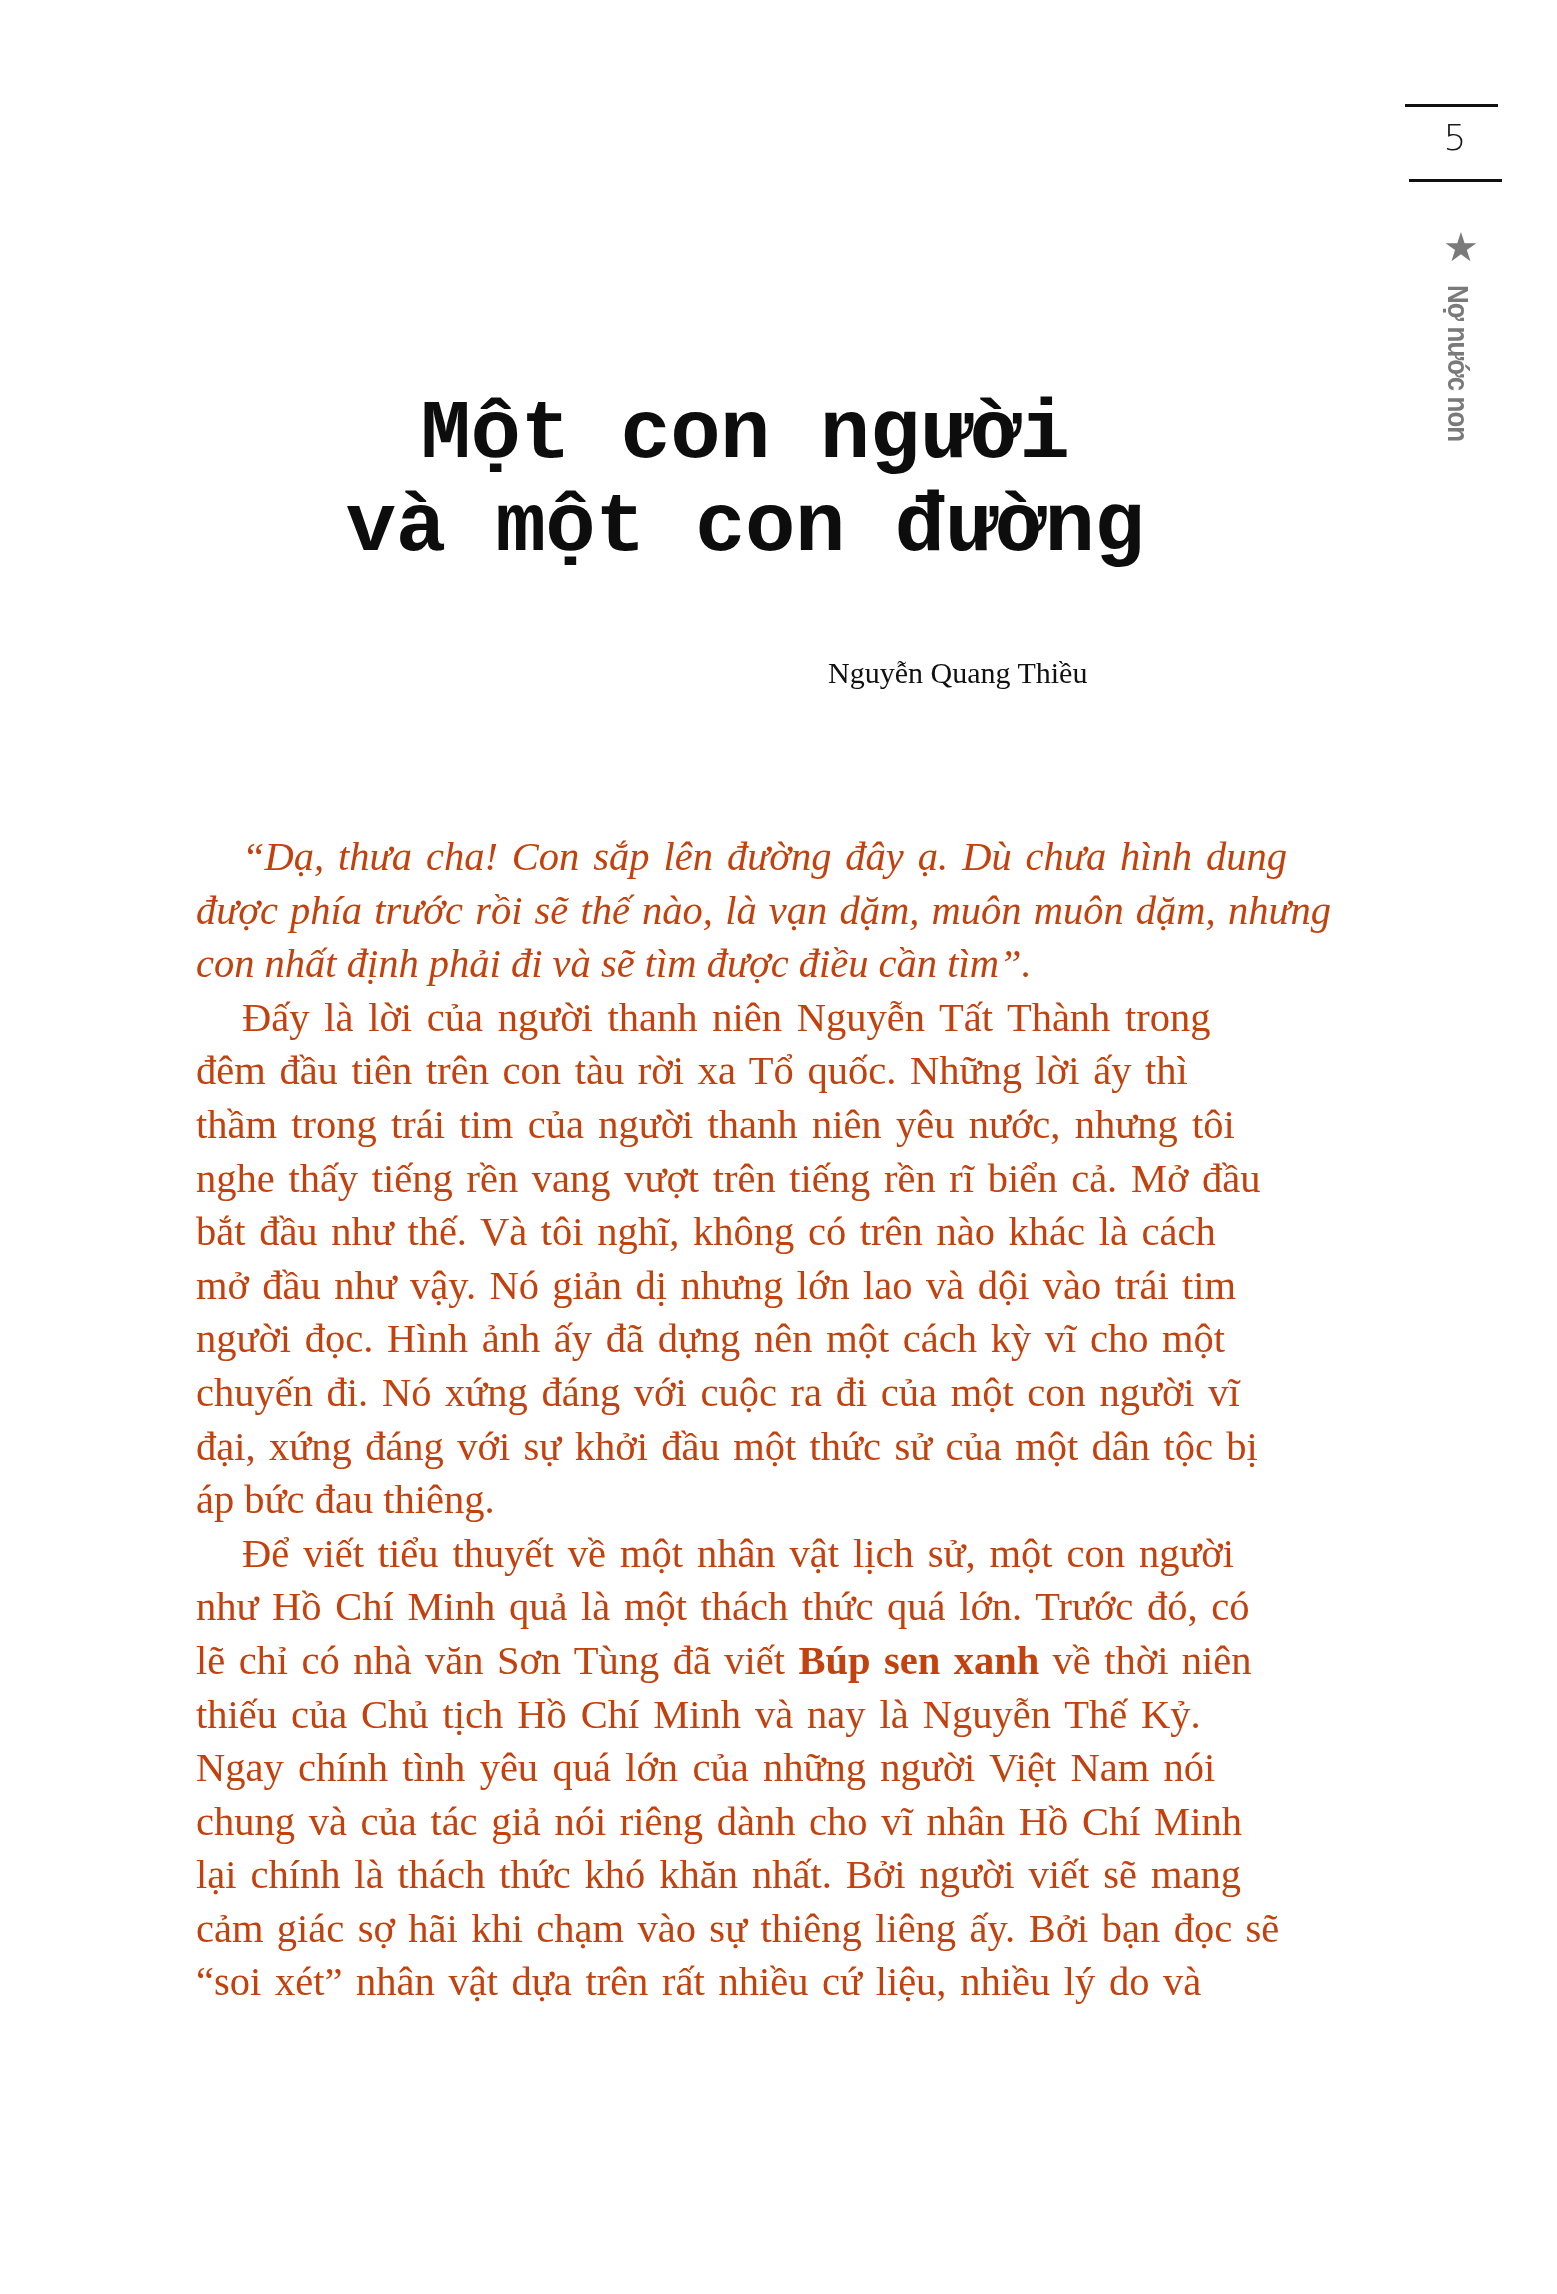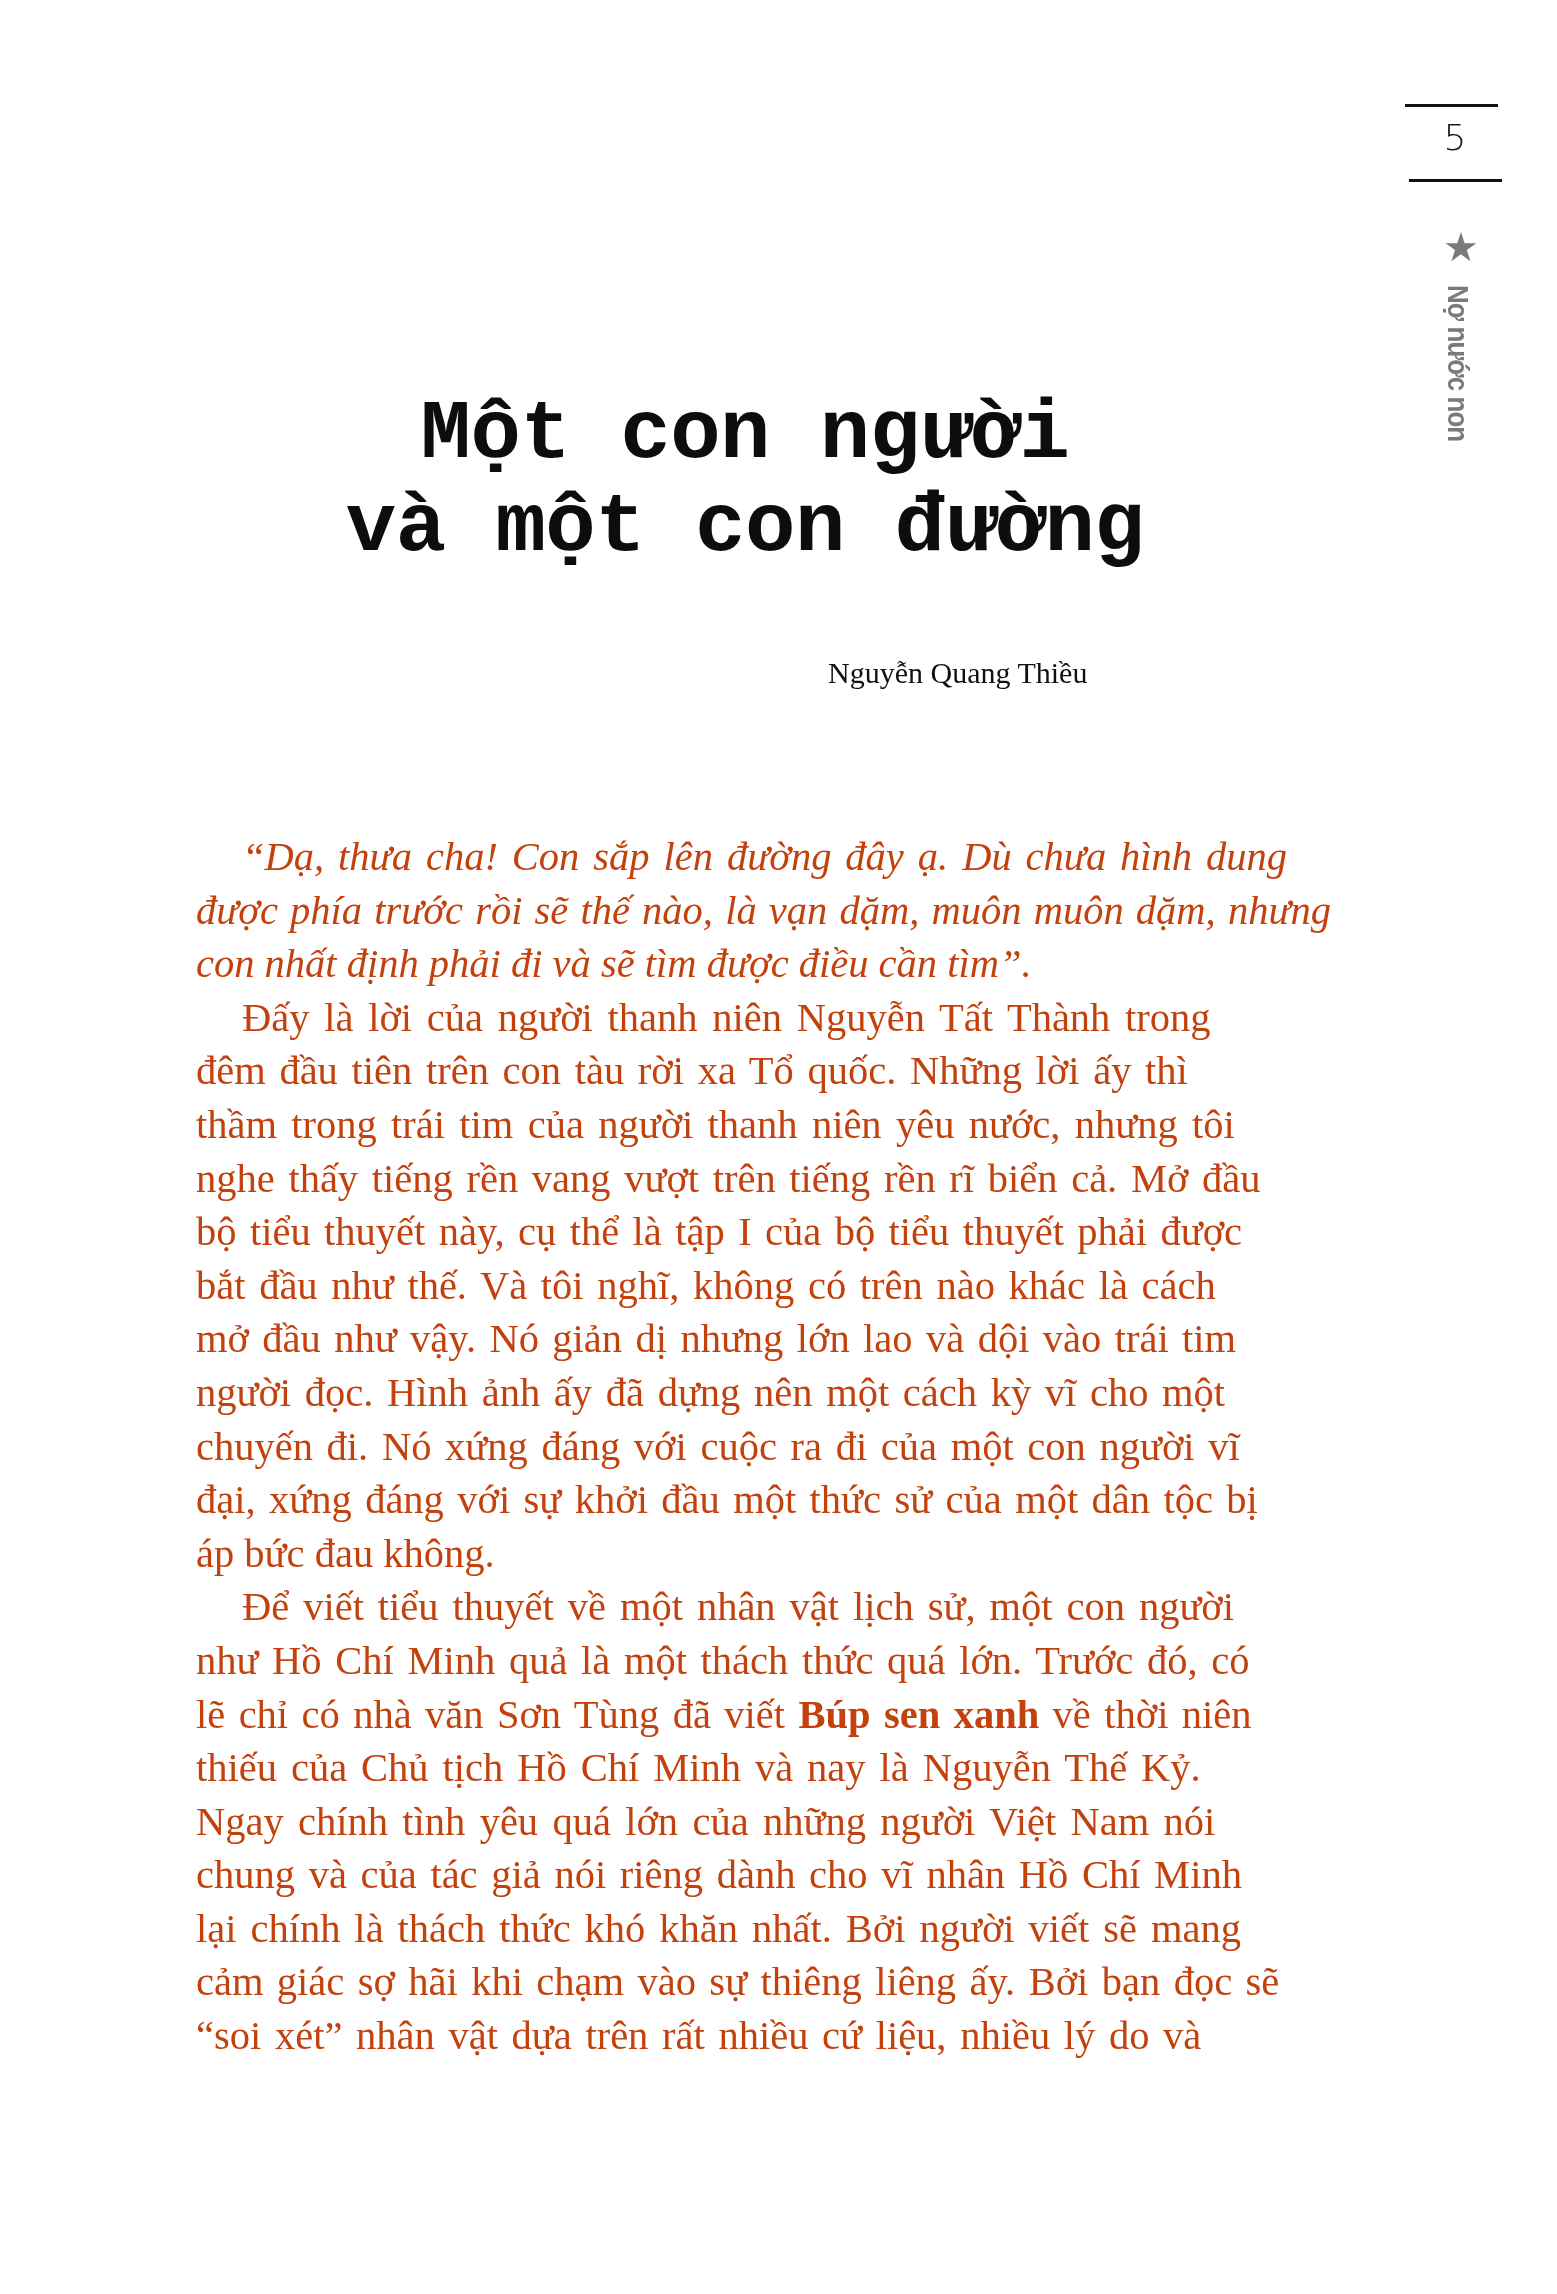--- a/index.html
+++ b/index.html
@@ -62,27 +62,26 @@
     <p class="quote">
       <span class="line indent" style="word-spacing: 3.83333px; text-align-last: left;">“Dạ, thưa cha! Con sắp lên đường đây ạ. Dù chưa hình dung</span>
       <span class="line" style="word-spacing: 2.04447px; text-align-last: left;">được phía trước rồi sẽ thế nào, là vạn dặm, muôn muôn dặm, nhưng</span>
       <span class="line last">con nhất định phải đi và sẽ tìm được điều cần tìm”.</span>
     </p>
     <p>
       <span class="line indent" style="word-spacing: 4.6px; text-align-last: left;">Đấy là lời của người thanh niên Nguyễn Tất Thành trong</span>
       <span class="line" style="word-spacing: 3.53846px; text-align-last: left;">đêm đầu tiên trên con tàu rời xa Tổ quốc. Những lời ấy thì</span>
       <span class="line" style="word-spacing: 4.18182px; text-align-last: left;">thầm trong trái tim của người thanh niên yêu nước, nhưng tôi</span>
       <span class="line" style="word-spacing: 3.53846px; text-align-last: left;">nghe thấy tiếng rền vang vượt trên tiếng rền rĩ biển cả. Mở đầu</span>
-      <span class="line" style="word-spacing: 3.28571px; text-align-last: left;">bộ tiểu thuyết này, cụ thể là tập I của bộ tiểu thuyết phải được</span>
       <span class="line" style="word-spacing: 3.53846px; text-align-last: left;">bắt đầu như thế. Và tôi nghĩ, không có trên nào khác là cách</span>
       <span class="line" style="word-spacing: 3.28571px; text-align-last: left;">mở đầu như vậy. Nó giản dị nhưng lớn lao và dội vào trái tim</span>
       <span class="line" style="word-spacing: 3.53846px; text-align-last: left;">người đọc. Hình ảnh ấy đã dựng nên một cách kỳ vĩ cho một</span>
       <span class="line" style="word-spacing: 3.53846px; text-align-last: left;">chuyến đi. Nó xứng đáng với cuộc ra đi của một con người vĩ</span>
       <span class="line" style="word-spacing: 3.28571px; text-align-last: left;">đại, xứng đáng với sự khởi đầu một thức sử của một dân tộc bị</span>
-      <span class="line last">áp bức đau không.</span>
+      <span class="line last">áp bức đau thiêng.</span>
     </p>
     <p>
       <span class="line indent" style="word-spacing: 3.83333px; text-align-last: left;">Để viết tiểu thuyết về một nhân vật lịch sử, một con người</span>
       <span class="line" style="word-spacing: 3.53846px; text-align-last: left;">như Hồ Chí Minh quả là một thách thức quá lớn. Trước đó, có</span>
       <span class="line" style="word-spacing: 3.2846px; text-align-last: left;"><span>lẽ chỉ có nhà văn Sơn Tùng đã viết </span><span class="bold">Búp sen xanh</span><span> về thời niên</span></span>
       <span class="line" style="word-spacing: 3.83333px; text-align-last: left;">thiếu của Chủ tịch Hồ Chí Minh và nay là Nguyễn Thế Kỷ.</span>
       <span class="line" style="word-spacing: 4.18182px; text-align-last: left;">Ngay chính tình yêu quá lớn của những người Việt Nam nói</span>
       <span class="line" style="word-spacing: 3.53846px; text-align-last: left;">chung và của tác giả nói riêng dành cho vĩ nhân Hồ Chí Minh</span>
       <span class="line" style="word-spacing: 3.83333px; text-align-last: left;">lại chính là thách thức khó khăn nhất. Bởi người viết sẽ mang</span>
       <span class="line" style="word-spacing: 3.28571px; text-align-last: left;">cảm giác sợ hãi khi chạm vào sự thiêng liêng ấy. Bởi bạn đọc sẽ</span>

